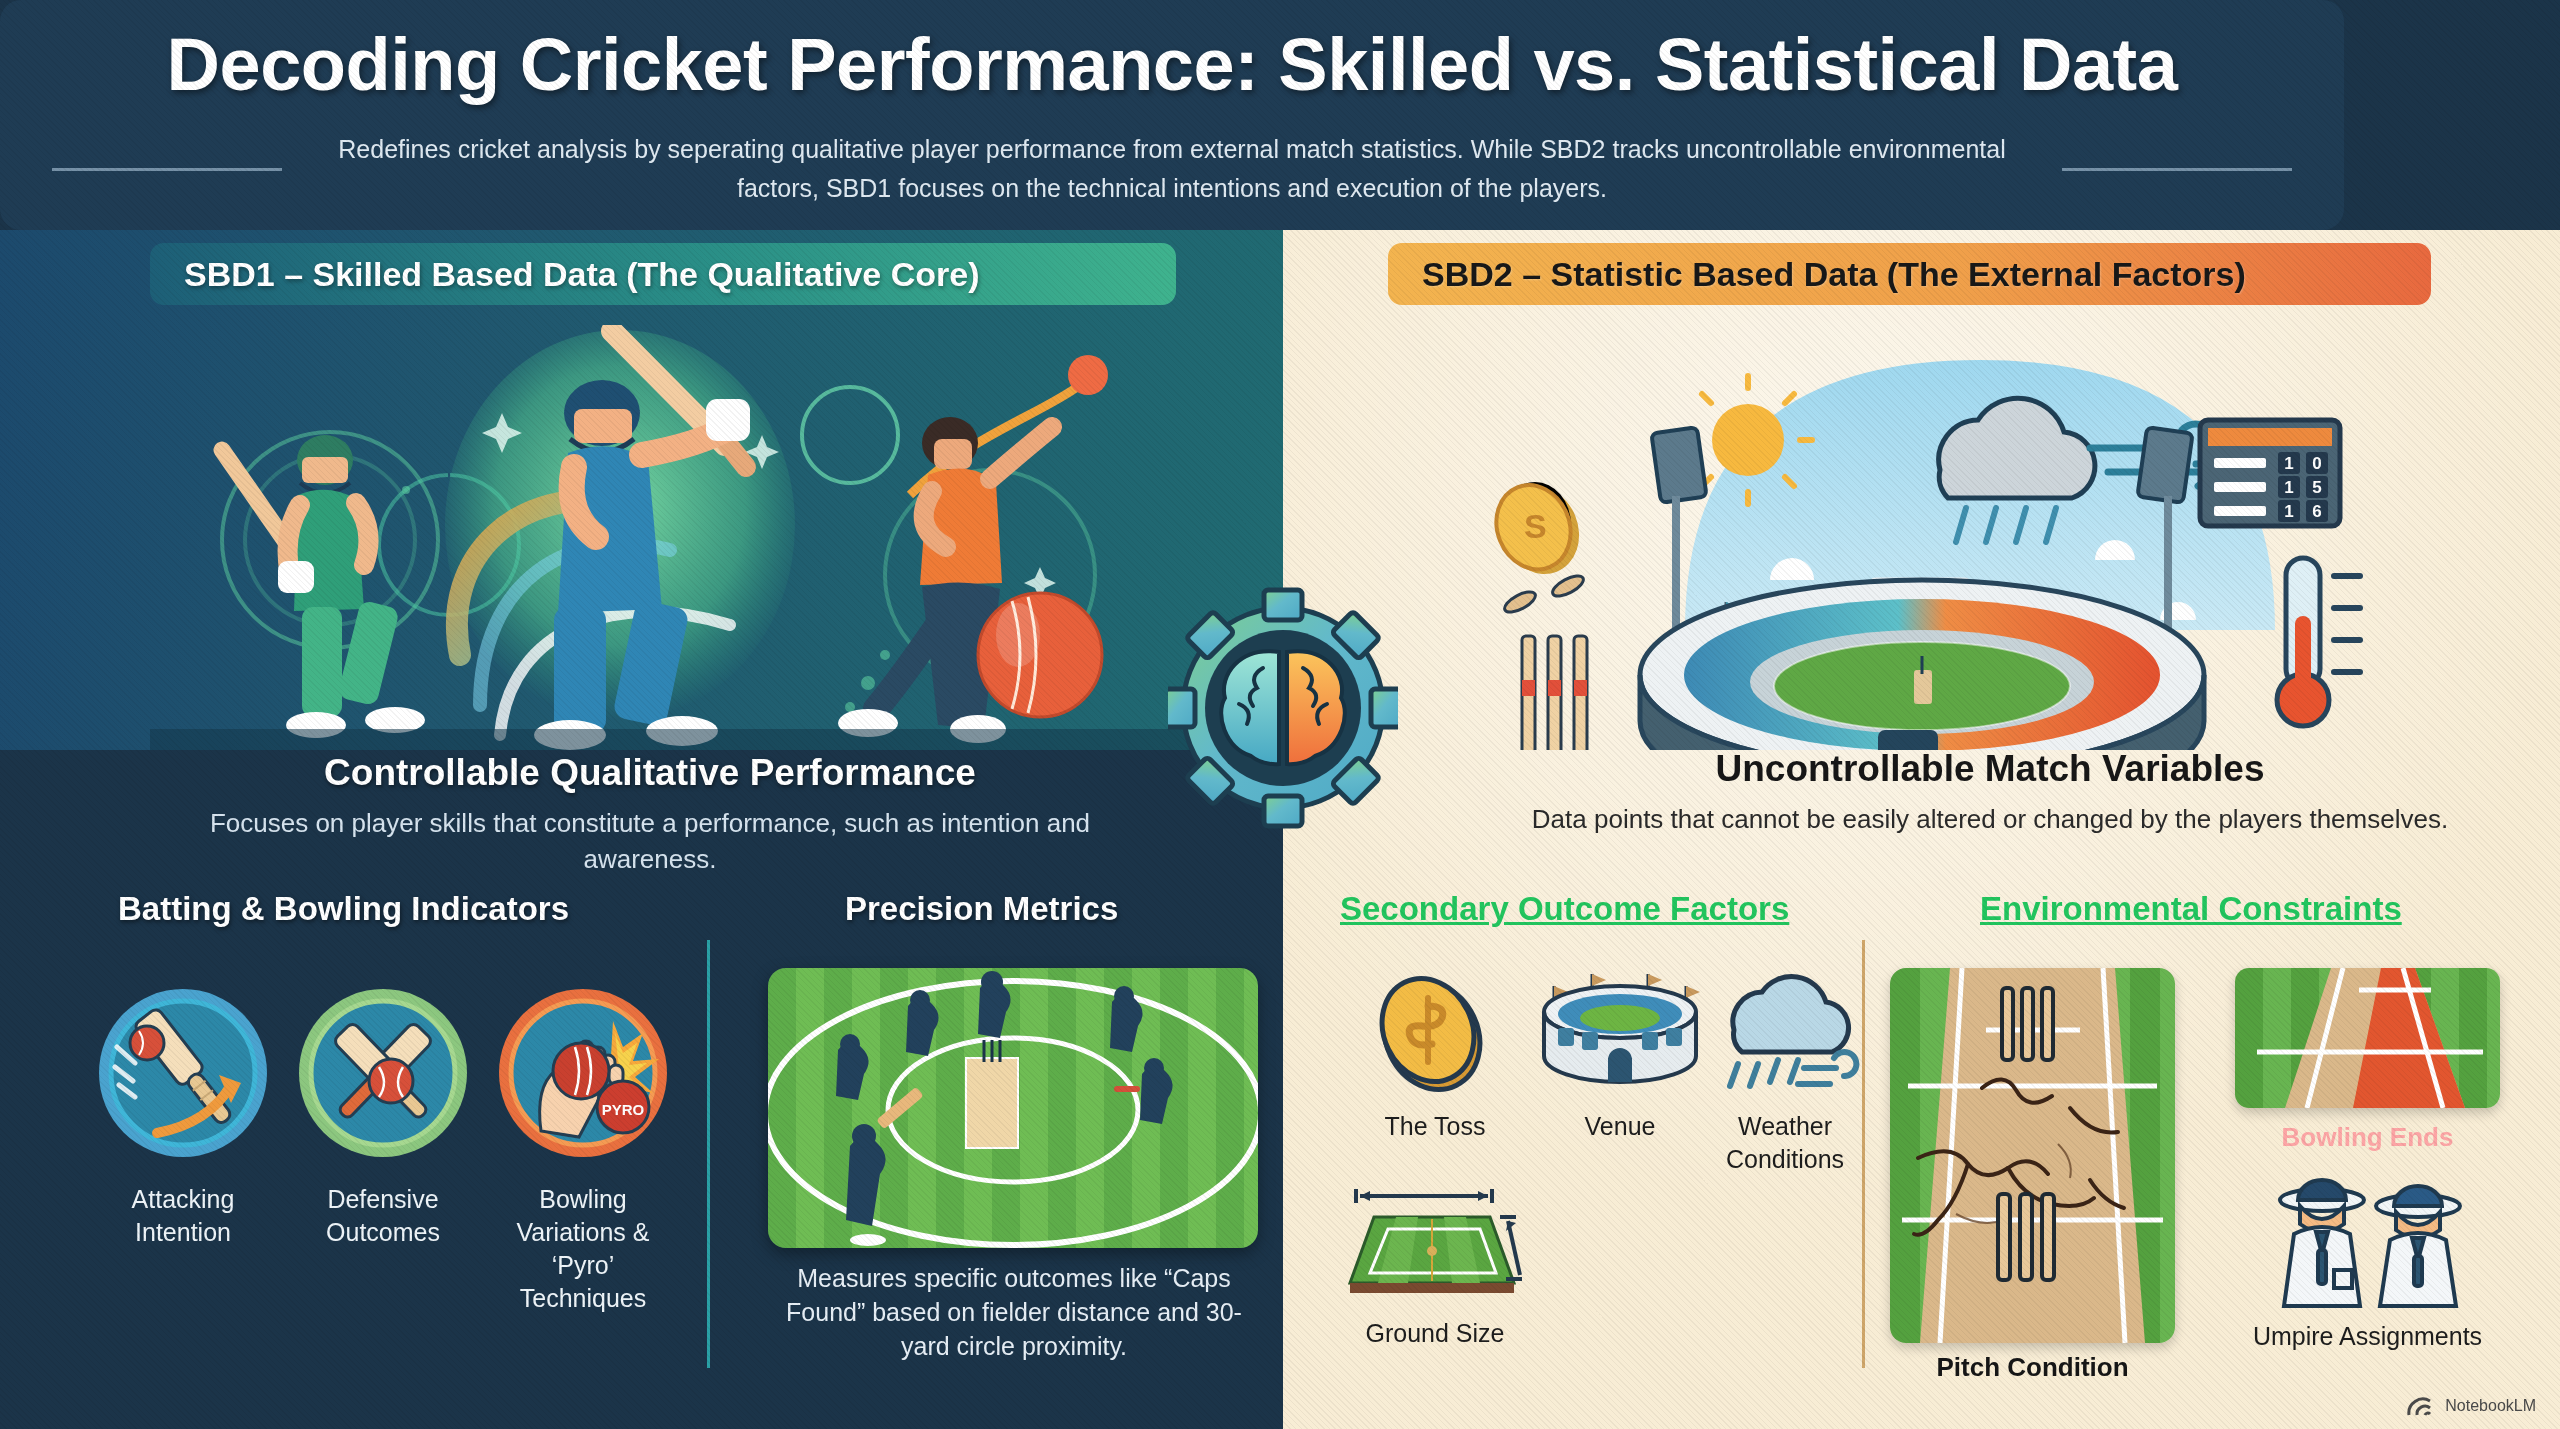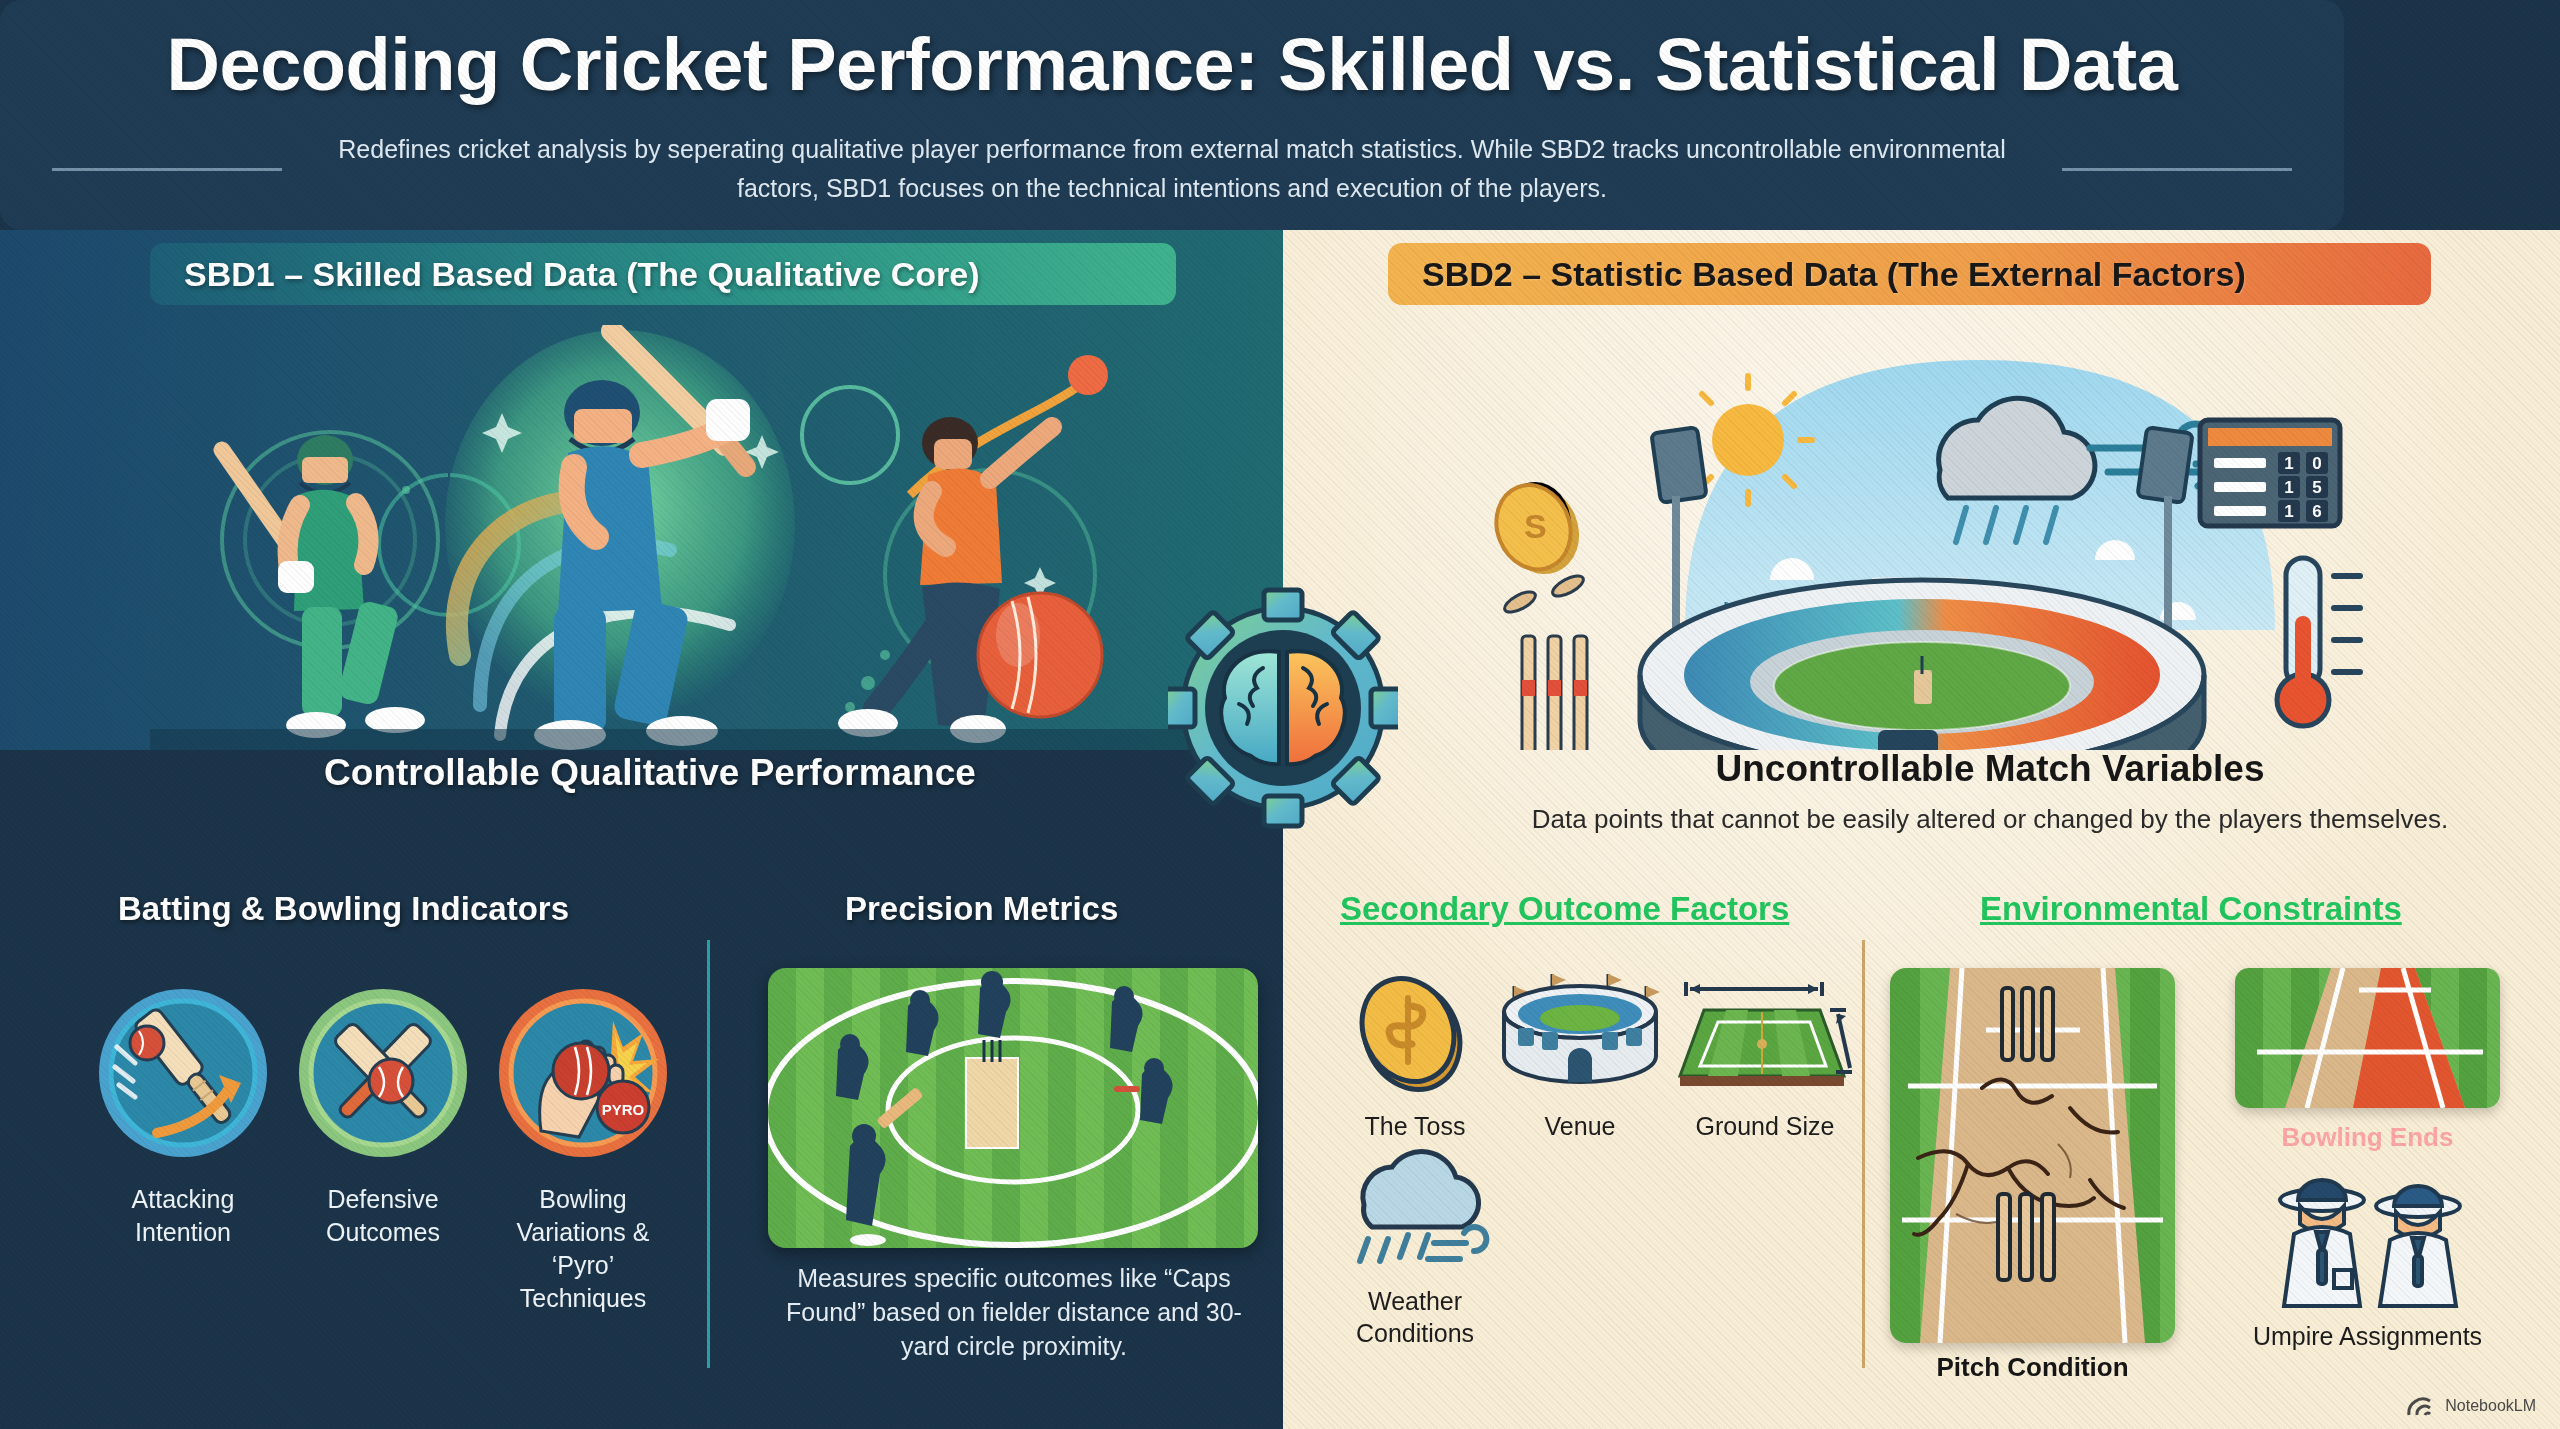--- a/index.html
+++ b/index.html
@@ -374,20 +374,21 @@
         </g>
       </g>
     </svg>
   </div>
 
   <div class="banner banner-l">SBD1 – Skilled Based Data (The Qualitative Core)</div>
   <div class="banner banner-r">SBD2 – Statistic Based Data (The External Factors)</div>
 
   <div class="sum sum-l">
     <div class="sum-h">Controllable Qualitative Performance</div>
+    <div class="sum-p">Focuses on player skills that constitute a performance, such as intention and awareness.</div>
   </div>
   <div class="sum sum-r">
     <div class="sum-h">Uncontrollable Match Variables</div>
     <div class="sum-p">Data points that cannot be easily altered or changed by the players themselves.</div>
   </div>
 
   <div class="brain-gear">
     <svg viewBox="0 0 230 260" width="230" height="260">
       <defs>
         <linearGradient id="gearG" x1="0" y1="0" x2="1" y2="1">
@@ -596,20 +597,40 @@
           </g>
           <path d="M78 90 h24 v24 h-24z" fill="#2c5571"></path>
           <path d="M78 92 a12 12 0 0 1 24 0z" fill="#2c5571"></path>
         </svg>
       </div>
       <div class="g2-label">Venue</div>
     </div>
 
     <div class="g2-cell">
       <div class="g2-art">
+        <svg viewBox="0 0 150 130" width="150" height="130">
+          <path d="M24 62 a30 30 0 0 1 28 -38 a36 36 0 0 1 64 10 a26 26 0 0 1 6 50 H32 a22 22 0 0 1 -8 -22z" fill="#b9d8e6" stroke="#24394d" stroke-width="5"></path>
+          <g stroke="#3f7f9c" stroke-width="6" stroke-linecap="round">
+            <line x1="28" y1="96" x2="20" y2="118"></line>
+              <line x1="48" y1="96" x2="40" y2="118"></line>
+            <line x1="68" y1="92" x2="60" y2="114"></line>
+              <line x1="88" y1="92" x2="80" y2="114"></line>
+          </g>
+          <g stroke="#3f7f9c" stroke-width="6" fill="none" stroke-linecap="round">
+            <line x1="94" y1="100" x2="126" y2="100"></line>
+              <line x1="88" y1="116" x2="120" y2="116"></line>
+            <path d="M124 90 a12 12 0 1 1 10 18"></path>
+          </g>
+        </svg>
+      </div>
+      <div class="g2-label">Weather Conditions</div>
+    </div>
+
+    <div class="g2-cell">
+      <div class="g2-art">
         <svg viewBox="0 0 190 130" width="190" height="130">
           <g stroke="#24394d" stroke-width="4" fill="none">
             <line x1="16" y1="14" x2="16" y2="28"></line>
               <line x1="152" y1="14" x2="152" y2="28"></line>
             <line x1="20" y1="21" x2="148" y2="21"></line>
           </g>
           <path d="M20 21 l10 -5 v10z" fill="#24394d"></path>
             <path d="M148 21 l-10 -5 v10z" fill="#24394d"></path>
           <path d="M34 42 H150 L174 108 H10 Z" fill="#5aa641" stroke="#2b5b2a" stroke-width="3"></path>
           <path d="M56 42 H78 L68 108 H38z" fill="#6cb64f"></path>
@@ -620,40 +641,20 @@
           <path d="M10 108 H174 v10 H10z" fill="#7a4a30"></path>
           <g stroke="#24394d" stroke-width="4" fill="none">
             <line x1="160" y1="42" x2="176" y2="42"></line>
               <line x1="168" y1="46" x2="180" y2="100"></line>
             <line x1="166" y1="104" x2="182" y2="104"></line>
           </g>
           <path d="M168 46 l8 2 -10 8z" fill="#24394d"></path>
         </svg>
       </div>
       <div class="g2-label">Ground Size</div>
-    </div>
-
-    <div class="g2-cell">
-      <div class="g2-art">
-        <svg viewBox="0 0 150 130" width="150" height="130">
-          <path d="M24 62 a30 30 0 0 1 28 -38 a36 36 0 0 1 64 10 a26 26 0 0 1 6 50 H32 a22 22 0 0 1 -8 -22z" fill="#b9d8e6" stroke="#24394d" stroke-width="5"></path>
-          <g stroke="#3f7f9c" stroke-width="6" stroke-linecap="round">
-            <line x1="28" y1="96" x2="20" y2="118"></line>
-              <line x1="48" y1="96" x2="40" y2="118"></line>
-            <line x1="68" y1="92" x2="60" y2="114"></line>
-              <line x1="88" y1="92" x2="80" y2="114"></line>
-          </g>
-          <g stroke="#3f7f9c" stroke-width="6" fill="none" stroke-linecap="round">
-            <line x1="94" y1="100" x2="126" y2="100"></line>
-              <line x1="88" y1="116" x2="120" y2="116"></line>
-            <path d="M124 90 a12 12 0 1 1 10 18"></path>
-          </g>
-        </svg>
-      </div>
-      <div class="g2-label">Weather Conditions</div>
     </div>
   </div>
 
   <div class="pitch-card">
     <svg viewBox="0 0 285 375" width="285" height="375">
       <defs>
         <pattern id="gstr" width="60" height="375" patternUnits="userSpaceOnUse">
           <rect width="30" height="375" fill="#54a13f"></rect>
             <rect x="30" width="30" height="375" fill="#68b551"></rect>
         </pattern>

